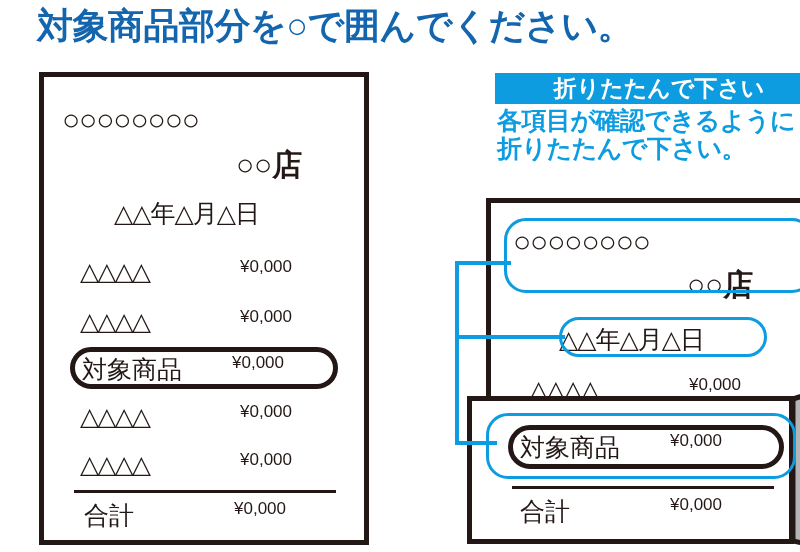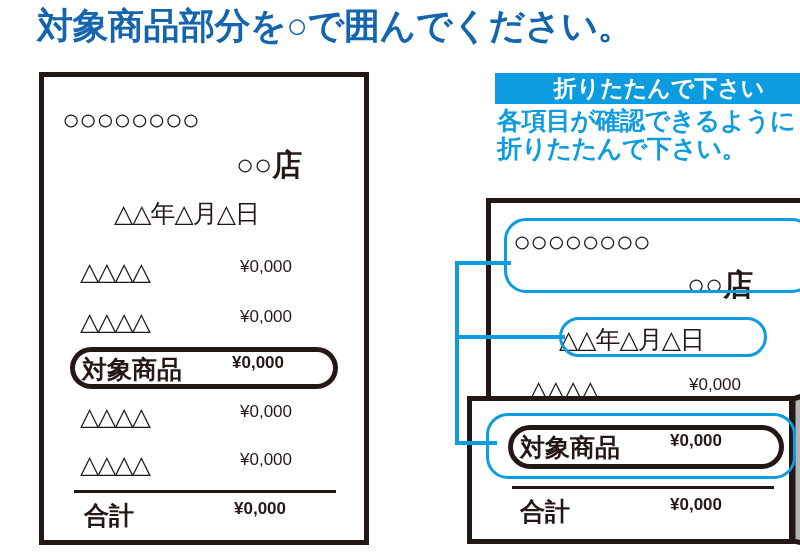--- a/index.html
+++ b/index.html
@@ -22,21 +22,21 @@
 
   
   #left-receipt{left:8px;top:72px;width:330px;height:473px;}
 
   .rline{position:absolute;white-space:nowrap;color:#231815;}
   .mono-shop{font-size:30px;font-weight:bold;letter-spacing:0px;}
   .circ-row{font-size:30px;font-weight:bold;letter-spacing:-1px;}
   .date-row{font-size:25px;letter-spacing:-1px;}
   .item-name{font-size:25px;letter-spacing:-2px;}
   .item-price{font-size:17px;}
-  .bold-row{font-weight:bold;letter-spacing:0px;}
+  .bold-row{font-weight:normal;letter-spacing:0px;}
 
   .divider{position:absolute;height:3px;background:#231815;}
 
   
   .mark-oval{
     position:absolute;border:5px solid #231815;border-radius:40px;
     box-sizing:border-box;background:transparent;
   }
 
   

